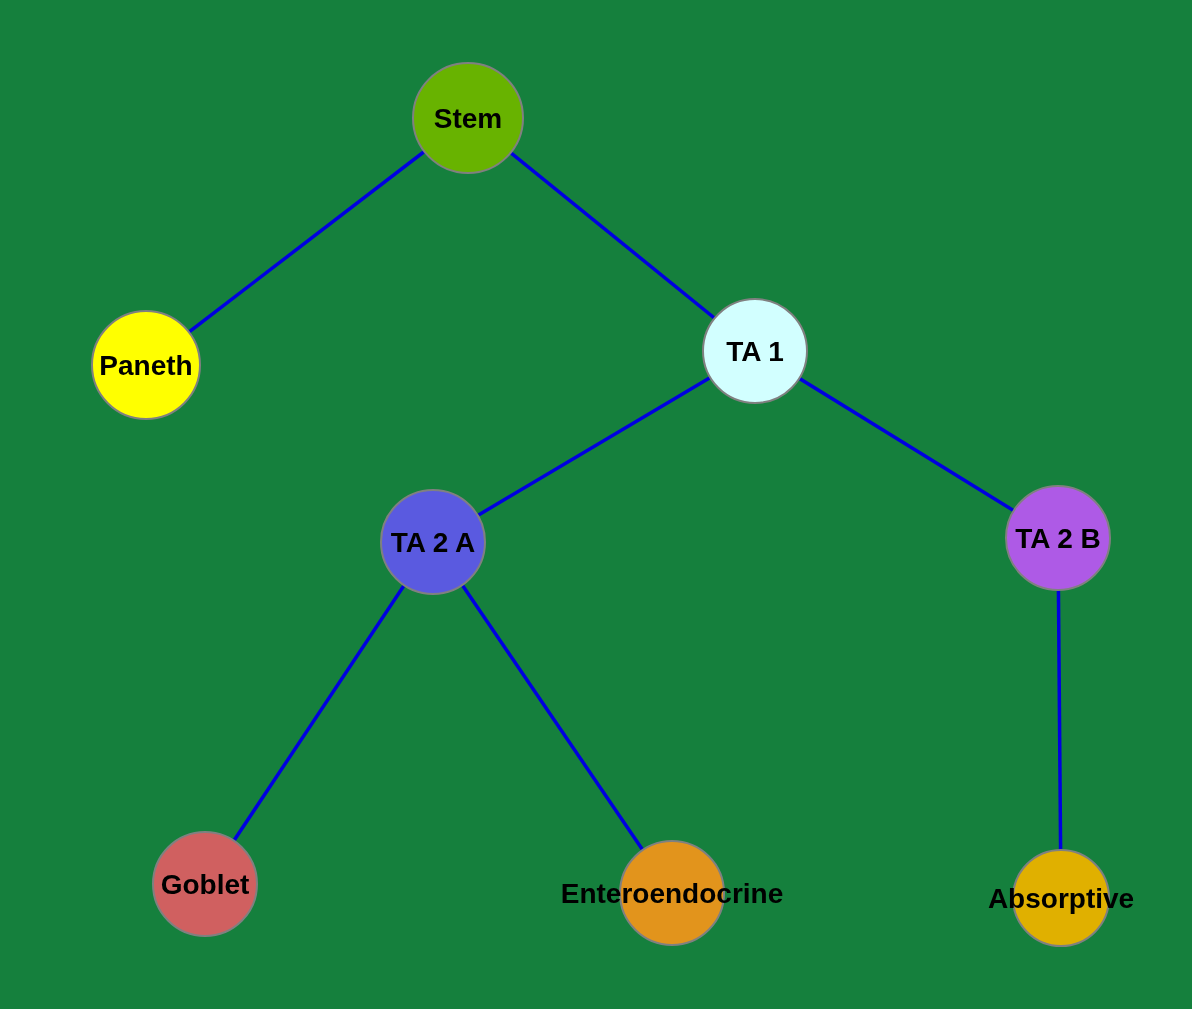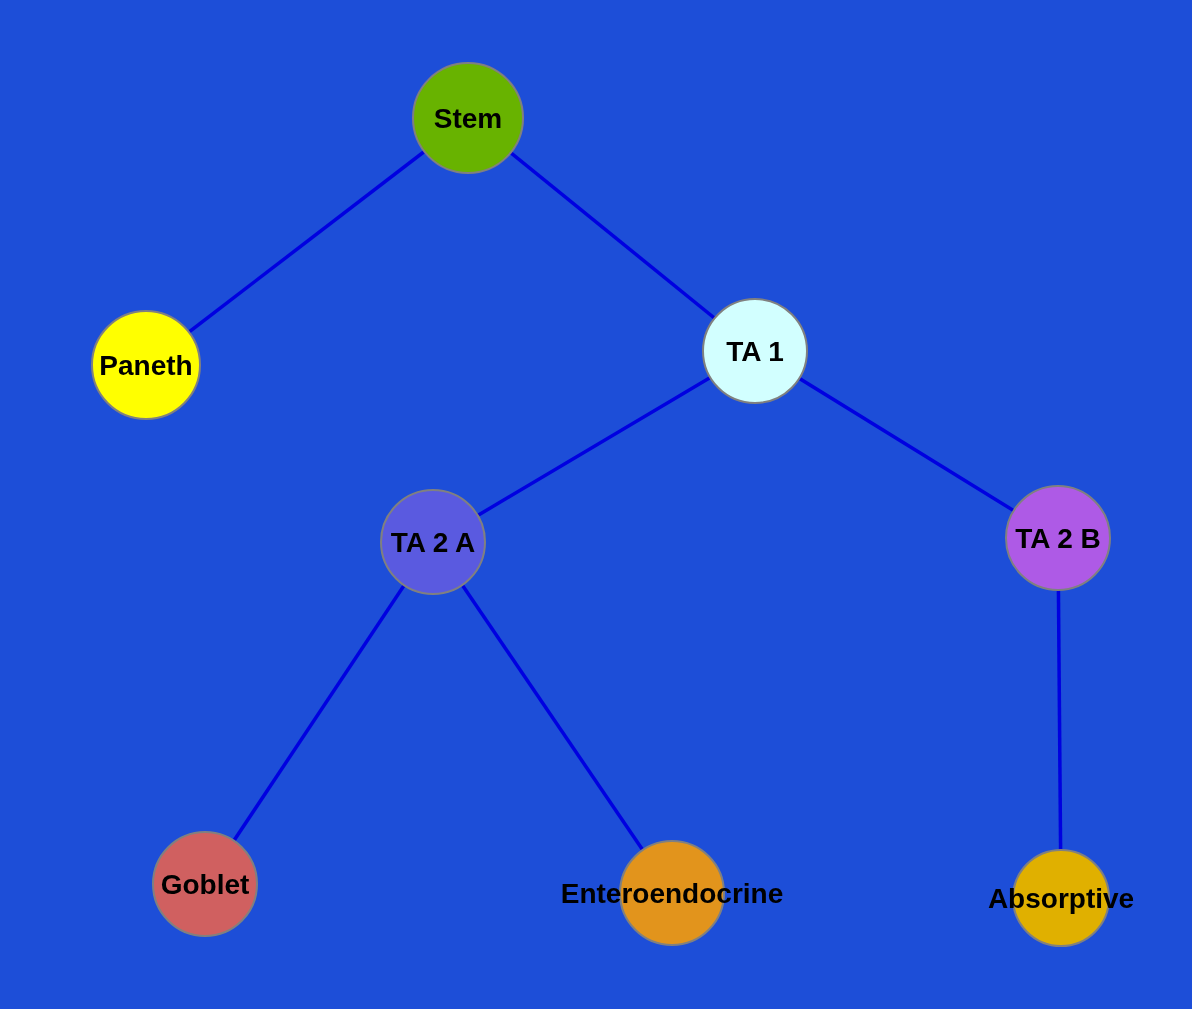--- a/index.html
+++ b/index.html
@@ -25,21 +25,21 @@
   }
   .bottom-strip {
     width: 1192px;
     height: 14px;
     background: #ffffff;
   }
 </style>
 </head>
 <body>
 
-<div class="canvas" id="canvas" style="background: #1d4ed8;">
+<div class="canvas" id="canvas" style="background: #15803d;">
   <svg id="graph" xmlns="http://www.w3.org/2000/svg" viewBox="0 0 1192 1009">
       <line x1="468" y1="118" x2="146" y2="365" stroke="#0000e0" stroke-width="3.5"></line>
       <line x1="468" y1="118" x2="755" y2="351" stroke="#0000e0" stroke-width="3.5"></line>
       <line x1="755" y1="351" x2="433" y2="542" stroke="#0000e0" stroke-width="3.5"></line>
       <line x1="755" y1="351" x2="1058" y2="538" stroke="#0000e0" stroke-width="3.5"></line>
       <line x1="433" y1="542" x2="205" y2="884" stroke="#0000e0" stroke-width="3.5"></line>
       <line x1="433" y1="542" x2="672" y2="893" stroke="#0000e0" stroke-width="3.5"></line>
       <line x1="1058" y1="538" x2="1061" y2="898" stroke="#0000e0" stroke-width="3.5"></line>
       <g>
         <circle cx="468" cy="118" r="55" fill="#68b300" stroke="#808080" stroke-width="2"></circle>

